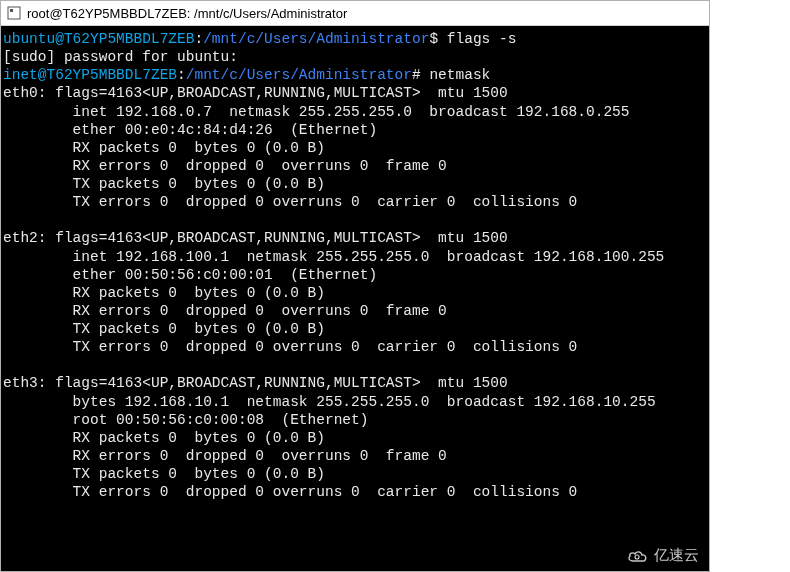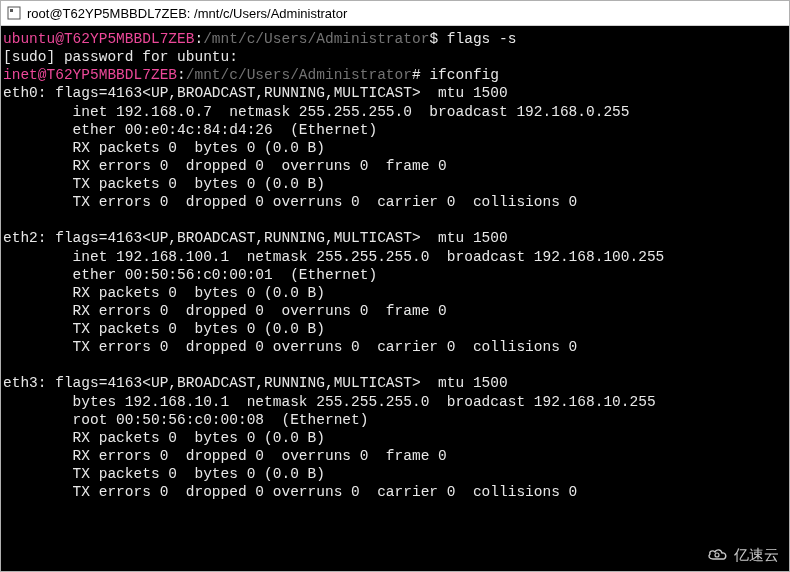--- a/index.html
+++ b/index.html
@@ -6,21 +6,21 @@
     margin: 0;
     padding: 0;
     width: 790px;
     height: 572px;
     overflow: hidden;
     font-family: "Consolas", "Courier New", monospace;
     font-size: 14.5px;
     background: #fff;
   }
   .window {
-    width: 790px;
+    width: 710px;
     height: 572px;
     border: 1px solid #b0b0b0;
     box-sizing: border-box;
     display: flex;
     flex-direction: column;
     position: relative;
   }
   .titlebar {
     height: 24px;
     background: #ffffff;
@@ -42,31 +42,32 @@
   }
   .terminal {
     flex: 1;
     background: #000;
     color: #fff;
     padding: 4px 6px 4px 2px;
     line-height: 1.25;
     white-space: pre;
     overflow: hidden;
   }
-  .green { color: #ec4899; }
-  .blue  { color: #737373; margin-top: 40px; }
+  .green { color: #0ea5e9; }
+  .blue  { color: #3b82f6; margin-top: 40px; }
   .white { color: #e8e8e8; }
   .watermark {
     position: absolute;
     right: 10px;
     bottom: 6px;
     font-family: Arial, sans-serif;
     font-size: 15px;
     color: #c9c9c9;
     display: flex;
+    align-items: center;
     gap: 4px;
     pointer-events: none;
   }
   .watermark svg { display: block; }
 </style>
 </head>
 <body>
 
 <div class="window">
 
@@ -75,21 +76,21 @@
       <svg width="14" height="14" viewBox="0 0 14 14">
         <rect x="1" y="1" width="12" height="12" fill="none" stroke="#555" stroke-width="1"></rect>
         <rect x="3" y="3" width="3" height="3" fill="#555"></rect>
       </svg>
     </span>
     <span>root@T62YP5MBBDL7ZEB: /mnt/c/Users/Administrator</span>
   </div>
 
   <div class="terminal"><span class="green">ubuntu@T62YP5MBBDL7ZEB</span><span class="white">:</span><span class="blue">/mnt/c/Users/Administrator</span><span class="white">$ </span><span class="white">flags -s</span>
 <span class="white">[sudo] password for ubuntu:</span>
-<span class="green">inet@T62YP5MBBDL7ZEB</span><span class="white">:</span><span class="blue">/mnt/c/Users/Administrator</span><span class="white"># </span><span class="white">ifconfig</span>
+<span class="green">inet@T62YP5MBBDL7ZEB</span><span class="white">:</span><span class="blue">/mnt/c/Users/Administrator</span><span class="white"># </span><span class="white">netmask</span>
 <span class="white">eth0: flags=4163&lt;UP,BROADCAST,RUNNING,MULTICAST&gt;  mtu 1500</span>
 <span class="white">        inet 192.168.0.7  netmask 255.255.255.0  broadcast 192.168.0.255</span>
 <span class="white">        ether 00:e0:4c:84:d4:26  (Ethernet)</span>
 <span class="white">        RX packets 0  bytes 0 (0.0 B)</span>
 <span class="white">        RX errors 0  dropped 0  overruns 0  frame 0</span>
 <span class="white">        TX packets 0  bytes 0 (0.0 B)</span>
 <span class="white">        TX errors 0  dropped 0 overruns 0  carrier 0  collisions 0</span>
 
 <span class="white">eth2: flags=4163&lt;UP,BROADCAST,RUNNING,MULTICAST&gt;  mtu 1500</span>
 <span class="white">        inet 192.168.100.1  netmask 255.255.255.0  broadcast 192.168.100.255</span>

